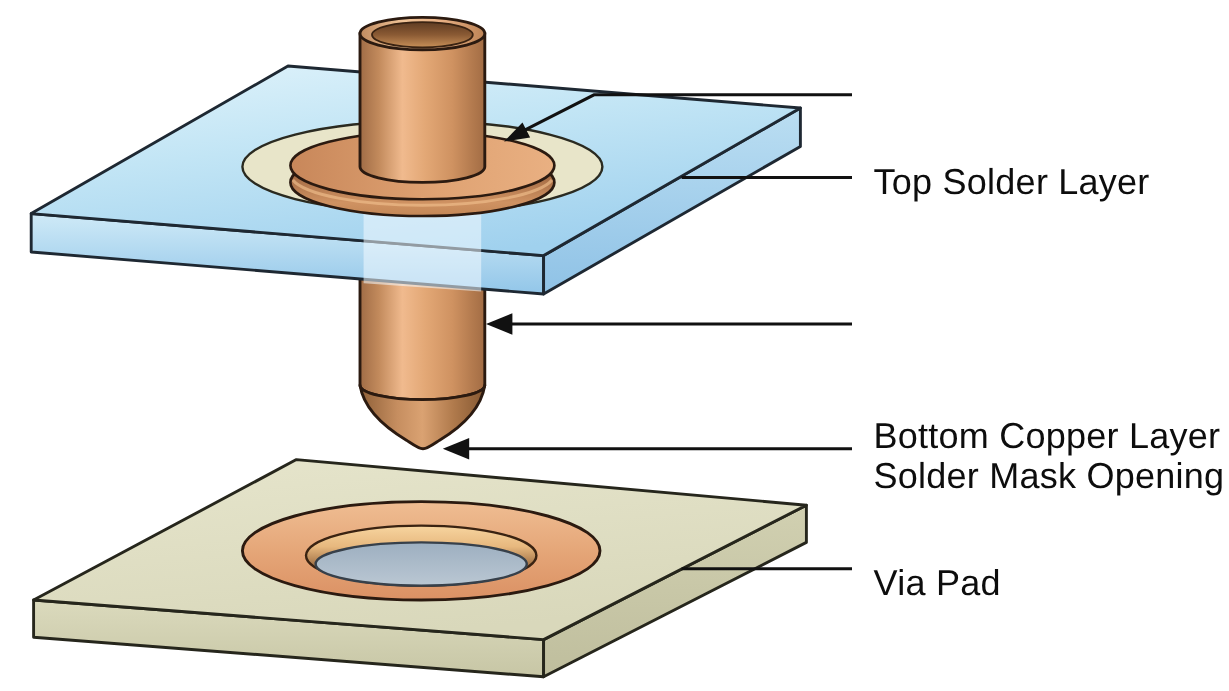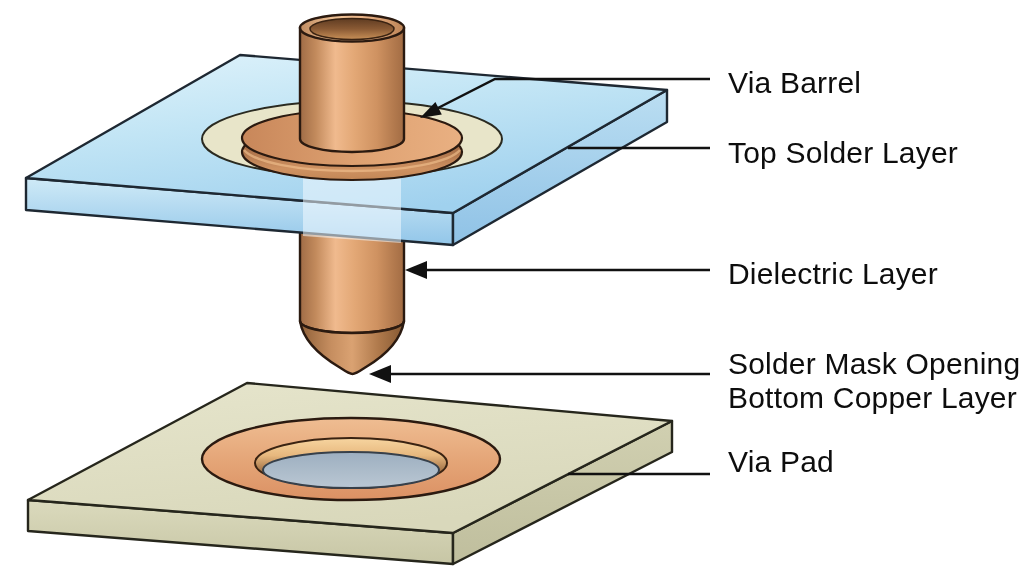--- a/index.html
+++ b/index.html
@@ -136,21 +136,19 @@
     <polygon points="420,118 435.4,102.1 441.8,114.5" fill="#111111" stroke="none"></polygon>
     <path d="M710,148 L568,148"></path>
     <path d="M710,270 L425,270"></path>
     <polygon points="405,270 427,261 427,279" fill="#111111" stroke="none"></polygon>
     <path d="M710,374 L389,374"></path>
     <polygon points="369,374 391,365 391,383" fill="#111111" stroke="none"></polygon>
     <path d="M710,474 L568,474"></path>
   </g>
 </svg>
 
-  <div class="lbl" style="top:66px">Via Barrel</div>
   <div class="lbl" style="top:136px">Top Solder Layer</div>
-  <div class="lbl" style="top:257px">Dielectric Layer</div>
   <div class="lbl" style="top:347px">
+    <div>Bottom Copper Layer</div>
     <div>Solder Mask Opening</div>
-    <div>Bottom Copper Layer</div>
   </div>
-  <div class="lbl" style="top:445px">Via Pad</div>
+  <div class="lbl" style="top:470px">Via Pad</div>
 </div>
 
 </body></html>

